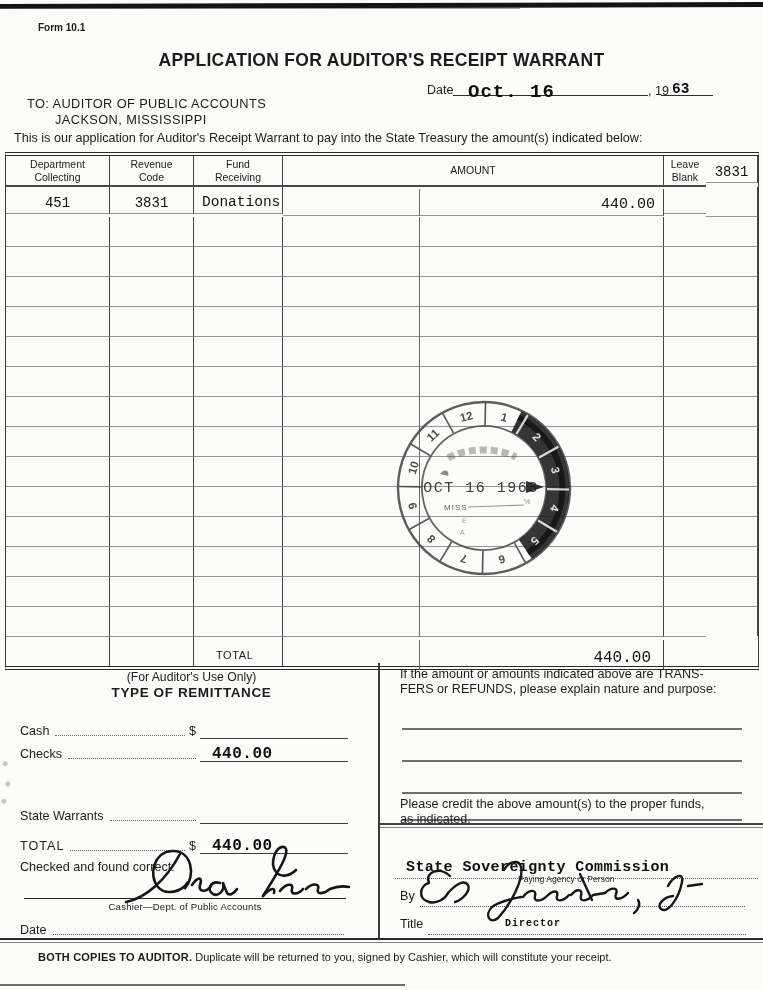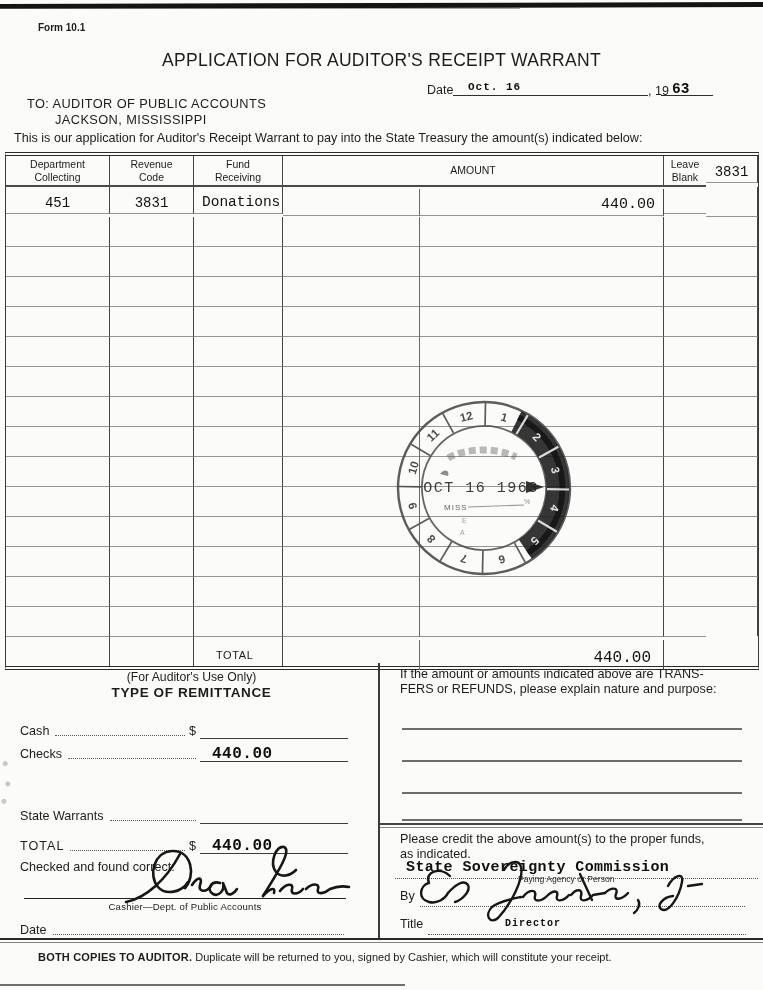--- a/index.html
+++ b/index.html
@@ -11,24 +11,24 @@
   .pre{white-space:pre-line;}
   
   .scan-strip{left:0;top:3px;width:763px;height:5px;background:#141414;transform:skewY(-0.15deg);}
   .scan-strip2{left:0;top:8px;width:520px;height:1px;background:#6a6a6a;opacity:.6;}
   .smudge{left:0;top:752px;width:13px;height:58px;opacity:.28;
           background:radial-gradient(circle at 40% 20%, #444 2px, transparent 3px),
                      radial-gradient(circle at 60% 55%, #444 2px, transparent 3px),
                      radial-gradient(circle at 30% 85%, #444 2px, transparent 3px);}
   
   .form-no{left:38px;top:22px;font-size:10px;font-weight:bold;}
-  .title{left:0;top:50px;width:763px;text-align:center;font-size:17.5px;font-weight:normal;letter-spacing:.3px;}
+  .title{left:0;top:50px;width:763px;text-align:center;font-size:17.5px;font-weight:bold;letter-spacing:.3px;}
   .date-label{left:427px;top:83px;font-size:12.5px;}
   .date-line{left:453px;top:80px;width:195px;height:15px;border-bottom:1.5px solid #2f2f2f;}
-  .date-value{left:468px;top:81px;font-size:11px;letter-spacing:1px;}
+  .date-value{left:468px;top:81px;font-size:19px;letter-spacing:1px;}
   .year-prefix{left:648px;top:84px;font-size:12.5px;}
   .year-line{left:661px;top:80px;width:52px;height:15px;border-bottom:1.5px solid #2f2f2f;}
   .year-value{left:672px;top:81px;font-size:14.5px;}
   .to1{left:27px;top:96px;font-size:12.8px;letter-spacing:.4px;}
   .to2{left:55px;top:112px;font-size:12.8px;letter-spacing:.4px;}
   .intro{left:14px;top:131px;font-size:12.6px;}
   
   .tbl{left:5px;top:152px;width:752px;
        border-left:1.5px solid #3a3a3a;border-right:1.5px solid #3a3a3a;
        border-top:4px double #2a2a2a;border-bottom:4px double #2a2a2a;
@@ -67,21 +67,21 @@
   .remrow .vline{width:148px;border-bottom:1.6px solid #3d3d3d;position:relative;height:20px;}
   .remrow .vval{position:absolute;left:12px;bottom:-2px;font-size:16px;letter-spacing:.5px;}
   .checked{left:20px;top:860px;font-size:12.6px;}
   .sigline-l{left:24px;top:882px;width:322px;height:16px;border-bottom:1.6px solid #222;}
   .sigcap{left:5px;top:901px;width:360px;text-align:center;font-size:9.6px;letter-spacing:.2px;}
   .daterow{top:918px;}
   .sig-ola{left:108px;top:838px;width:245px;height:72px;}
   
   .note{left:400px;top:667px;width:358px;font-size:12.6px;line-height:1.22;}
   .blank-line{left:402px;width:340px;height:1.6px;background:#6e6e6e;}
-  .credit{left:400px;top:832px;width:358px;font-size:12.6px;line-height:1.22;}
+  .credit{left:400px;top:797px;width:358px;font-size:12.6px;line-height:1.22;}
   .agency-line{left:395px;top:861px;width:363px;height:17px;border-bottom:1.6px dotted #555;}
   .agency-val{left:406px;top:859px;font-size:15px;letter-spacing:.4px;}
   .agency-cap{left:518px;top:874px;font-size:8.6px;color:#2a2a2a;}
   .by-label{left:400px;top:889px;font-size:12.6px;}
   .by-line{left:420px;top:890px;width:325px;height:16px;border-bottom:1.6px dotted #555;}
   .title-label{left:400px;top:917px;font-size:12.6px;}
   .title-line{left:428px;top:918px;width:318px;height:16px;border-bottom:1.6px dotted #555;}
   .title-val{left:505px;top:918px;font-size:10px;letter-spacing:1px;}
   .sig-erle{left:412px;top:856px;width:305px;height:70px;}
   .footer{left:38px;top:951px;width:700px;font-size:11px;}

